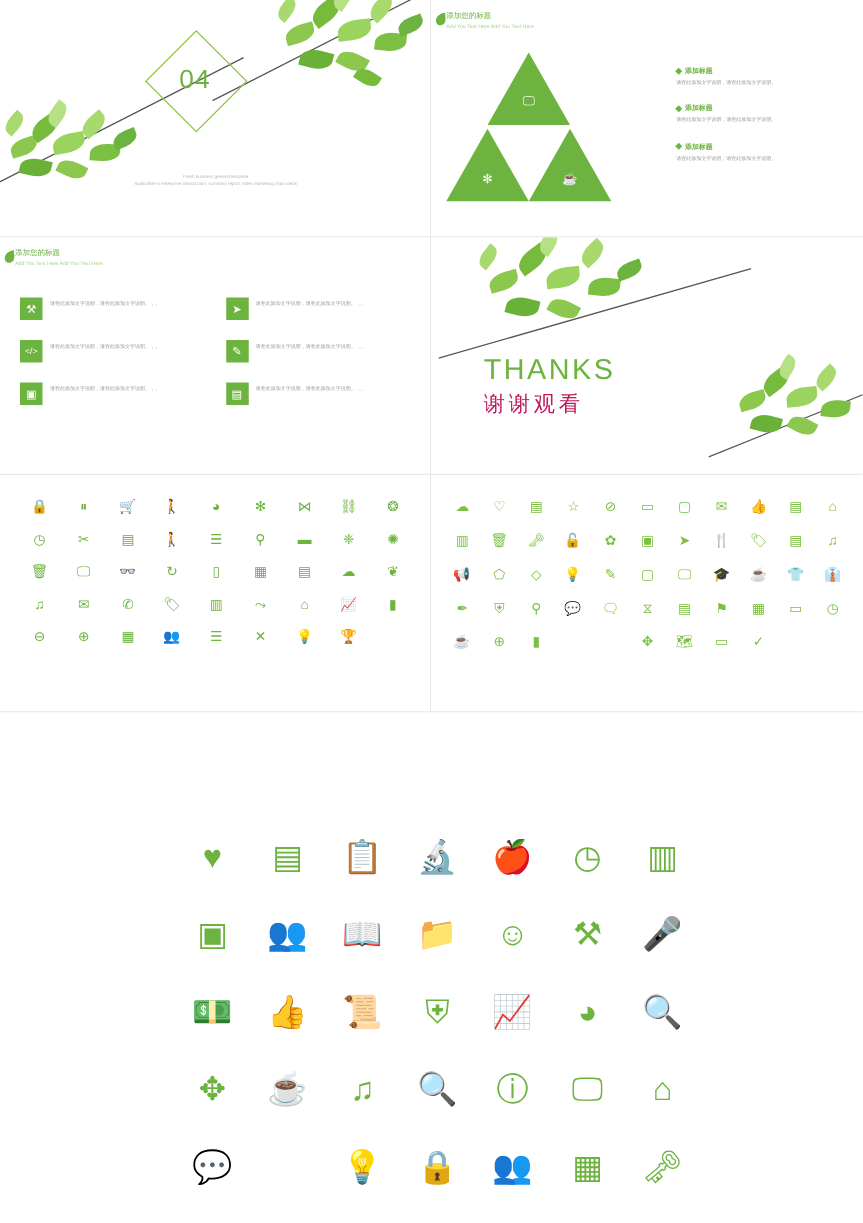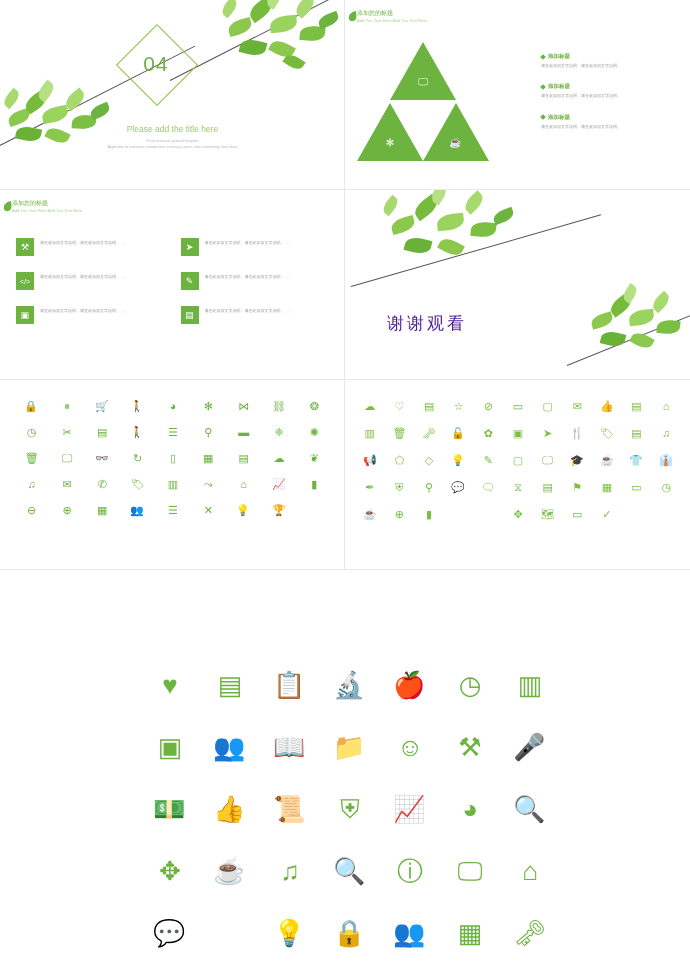--- a/index.html
+++ b/index.html
@@ -155,21 +155,21 @@
     position: absolute;
     left: 42px; top: 92px;
     font-size: 23px;
     color: #6cb33f;
     letter-spacing: 2px;
   }
   .thanks-cn {
     position: absolute;
     left: 42px; top: 122px;
     font-size: 17px;
-    color: #4c1d95;
+    color: #be185d;
     letter-spacing: 3px;
   }
 
   
   .iconsheet {
     position: absolute;
     left: 14px; top: 20px;
     width: 318px;
     display: grid;
     grid-template-columns: repeat(9, 1fr);
@@ -243,21 +243,20 @@
         <div class="leaf" style="left:76px; top:4px;  width:22px; height:13px; background:#a7d96f; transform:rotate(-44deg);"></div>
         <div class="leaf" style="left:82px; top:30px; width:25px; height:15px; background:#7cc043; transform:rotate(6deg);"></div>
         <div class="leaf" style="left:46px; top:-4px; width:20px; height:12px; background:#b6e084; transform:rotate(-56deg);"></div>
         <div class="leaf" style="left:100px;top:18px; width:21px; height:12px; background:#6cb33f; transform:rotate(-20deg);"></div>
         <div class="leaf" style="left:2px;  top:6px;  width:19px; height:11px; background:#a7d96f; transform:rotate(-50deg);"></div>
         <div class="leaf" style="left:66px; top:60px; width:20px; height:12px; background:#76bb3c; transform:rotate(34deg);"></div>
       </div>
 
       <div class="s1-diamond"></div>
       <div class="s1-num">04</div>
-      <div class="s1-sub">Please add the title here</div>
       <div class="s1-desc" style="white-space:pre-line;">Fresh business general template
 Applicable to enterprise introduction, summary report, sales marketing chart ideas</div>
     </div>
 
     <div class="slide">
       <div class="hdr-leaf">
         <svg width="9" height="11" viewBox="0 0 9 11">
             <path d="M8 0C3 1 0 4 1 8c1 3 5 3 7 0 1-3 0-6 0-8z" fill="#6cb33f"></path>
           </svg>
       </div>
@@ -363,20 +362,21 @@
         <div class="leaf" style="left:8px;  top:24px; width:22px; height:13px; background:#8cc84e; transform:rotate(-16deg);"></div>
         <div class="leaf" style="left:26px; top:8px;  width:24px; height:14px; background:#76bb3c; transform:rotate(-36deg);"></div>
         <div class="leaf" style="left:46px; top:20px; width:25px; height:15px; background:#9ad45f; transform:rotate(-6deg);"></div>
         <div class="leaf" style="left:18px; top:42px; width:24px; height:14px; background:#69b137; transform:rotate(14deg);"></div>
         <div class="leaf" style="left:48px; top:44px; width:22px; height:13px; background:#8cc84e; transform:rotate(28deg);"></div>
         <div class="leaf" style="left:68px; top:6px;  width:20px; height:12px; background:#a7d96f; transform:rotate(-44deg);"></div>
         <div class="leaf" style="left:74px; top:30px; width:23px; height:14px; background:#7cc043; transform:rotate(6deg);"></div>
         <div class="leaf" style="left:38px; top:-2px; width:18px; height:11px; background:#b6e084; transform:rotate(-56deg);"></div>
       </div>
 
+      <div class="thanks-en">THANKS</div>
       <div class="thanks-cn">谢谢观看</div>
     </div>
   </div>
 
   <div class="row">
     <div class="slide">
       <div class="iconsheet">
         <div class="ic">🔒</div>
         <div class="ic">⏸</div>
         <div class="ic">🛒</div>

